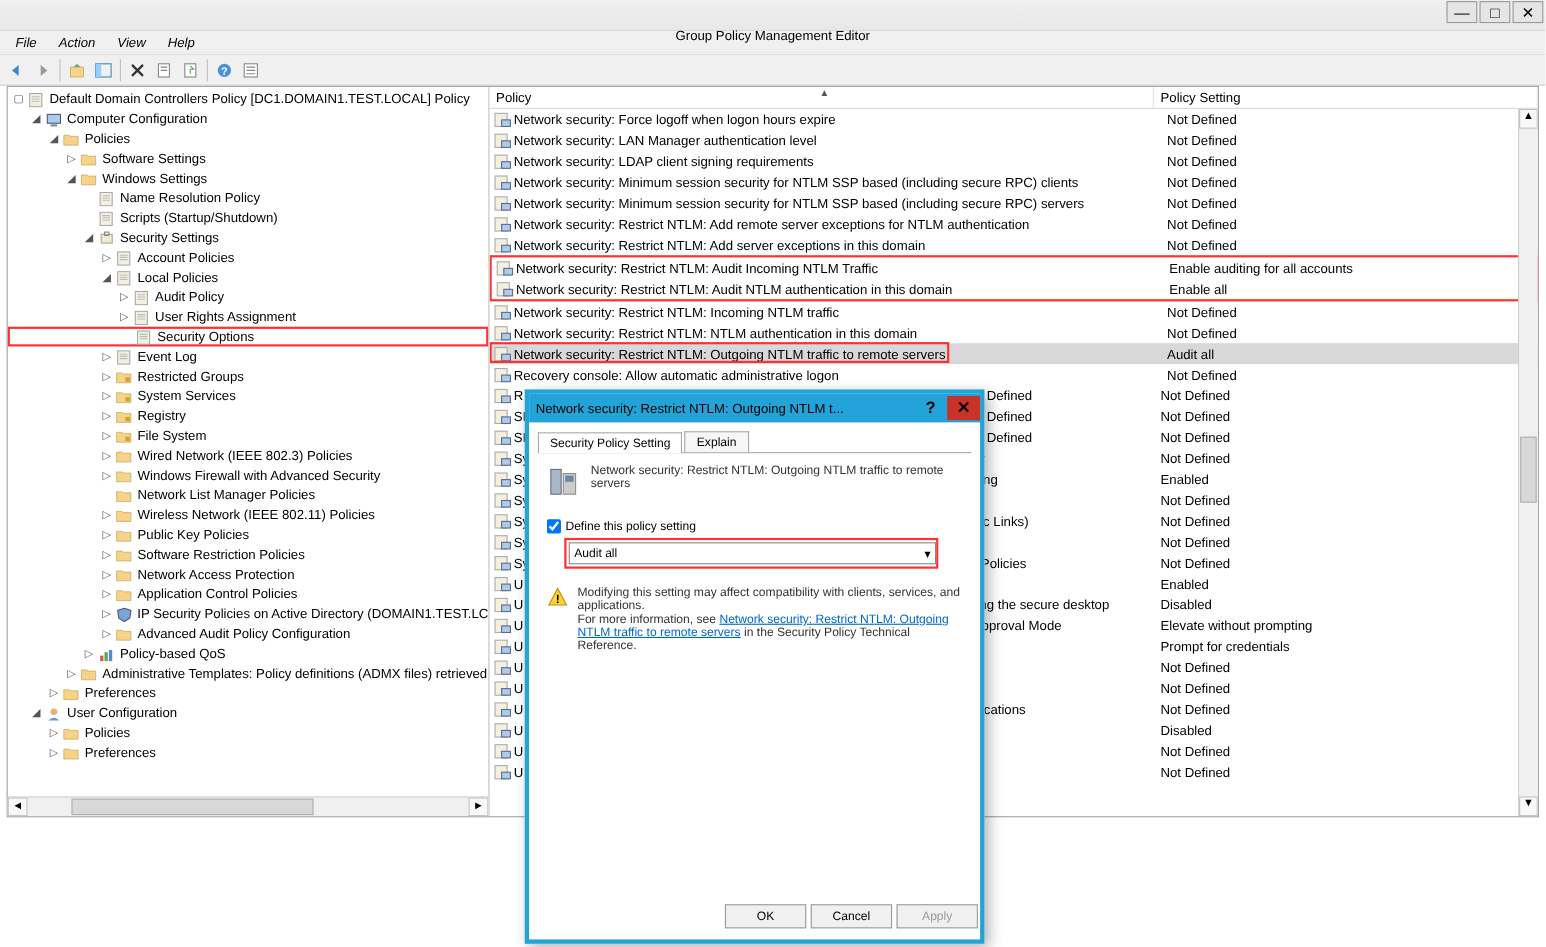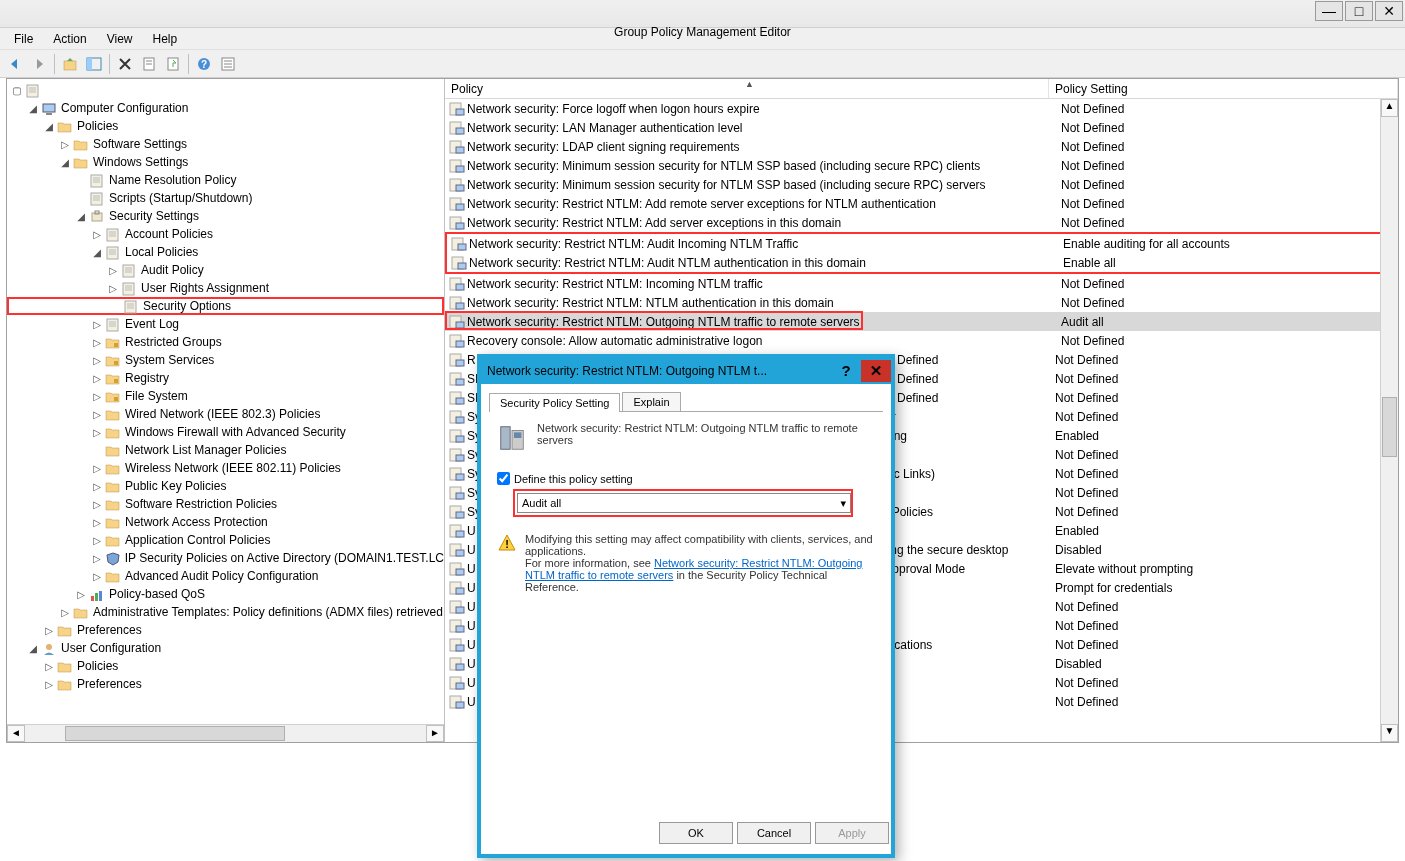--- a/index.html
+++ b/index.html
@@ -6,21 +6,21 @@
   body { font-family: "Segoe UI", Tahoma, sans-serif; font-size: 12px; background: #fff; overflow: hidden; width: 1405px; height: 861px; position: relative; }
   
   
   .titlebar { height: 28px; background: linear-gradient(#f0f0f0, #e8e8e8); border-bottom: 1px solid #d0d0d0; display: flex; align-items: center; position: relative; }
   .title-text { flex: 1; text-align: center; font-size: 12px; color: #000; margin-top: 37px; }
   .win-buttons { position: absolute; right: 2px; top: 1px; display: flex; }
   .win-btn { width: 28px; height: 20px; border: 1px solid #999; background: #e5e5e5; margin-left: 2px; text-align: center; line-height: 18px; font-size: 14px; font-family: Arial; cursor: pointer; }
   
   
   .menubar { height: 22px; background: #f0f0f0; display: flex; align-items: center; padding: 0 4px; border-bottom: 1px solid #e0e0e0; }
-  .menu-item { padding: 2px 10px; cursor: pointer; }
+  .menu-item { padding: 2px 10px; cursor: pointer; font-style: italic; }
   
   
   .toolbar { height: 28px; background: #f0f0f0; border-bottom: 1px solid #d0d0d0; display: flex; align-items: center; padding: 0 4px; gap: 2px; }
   .tool-btn { width: 22px; height: 22px; border: 1px solid transparent; display: flex; align-items: center; justify-content: center; cursor: pointer; font-size: 14px; }
   .tool-sep { width: 1px; height: 20px; background: #c0c0c0; margin: 0 2px; }
   
   
   .main { display: flex; height: 665px; border: 1px solid #a0a0a0; margin: 0 6px; background: #fff; }
   
   
@@ -167,20 +167,21 @@
   <div class="tree-panel">
     <div class="tree" id="tree">
         <div class="tree-row" style="padding-left: 4px;">
           <span class="toggle">▢</span>
           <span class="folder-icon"><svg width="16" height="14" style="vertical-align:middle">
               <rect x="2" y="1" width="11" height="12" fill="#f4f0e0" stroke="#aaa"></rect>
               <line x1="4" y1="4" x2="11" y2="4" stroke="#bbb"></line>
               <line x1="4" y1="6" x2="11" y2="6" stroke="#bbb"></line>
               <line x1="4" y1="8" x2="11" y2="8" stroke="#bbb"></line>
             </svg></span>
+          <span class="tree-label">Default Domain Controllers Policy [DC1.DOMAIN1.TEST.LOCAL] Policy</span>
         </div>
         <div class="tree-row" style="padding-left: 20px;">
           <span class="toggle">◢</span>
           <span class="folder-icon"><svg width="16" height="14" style="vertical-align:middle">
               <rect x="2" y="2" width="12" height="8" fill="#aaccee" stroke="#557"></rect>
               <rect x="5" y="11" width="6" height="2" fill="#888"></rect>
             </svg></span>
           <span class="tree-label">Computer Configuration</span>
         </div>
         <div class="tree-row" style="padding-left: 36px;">

